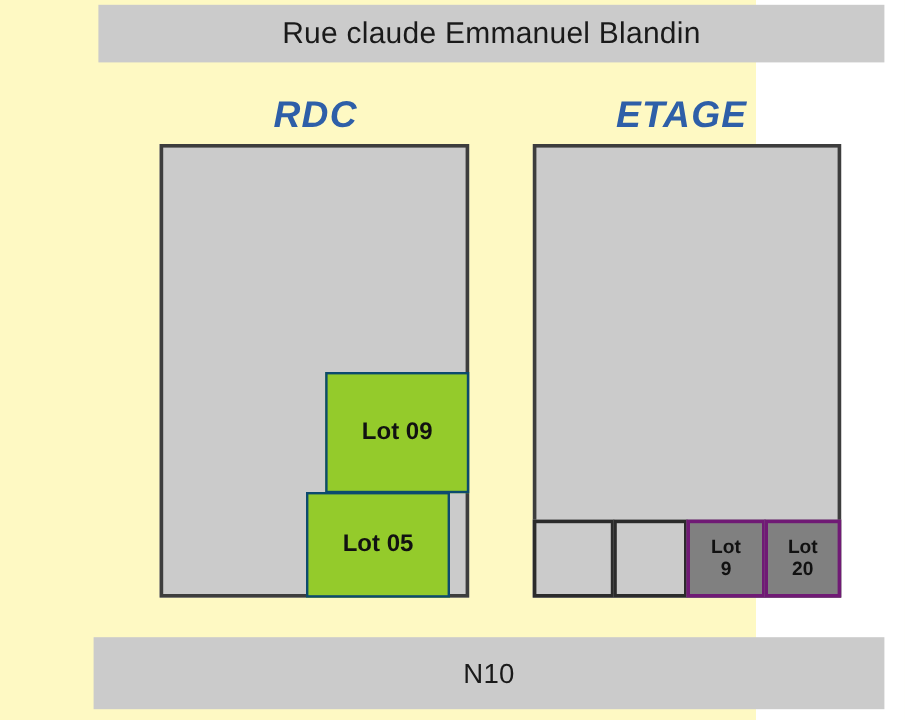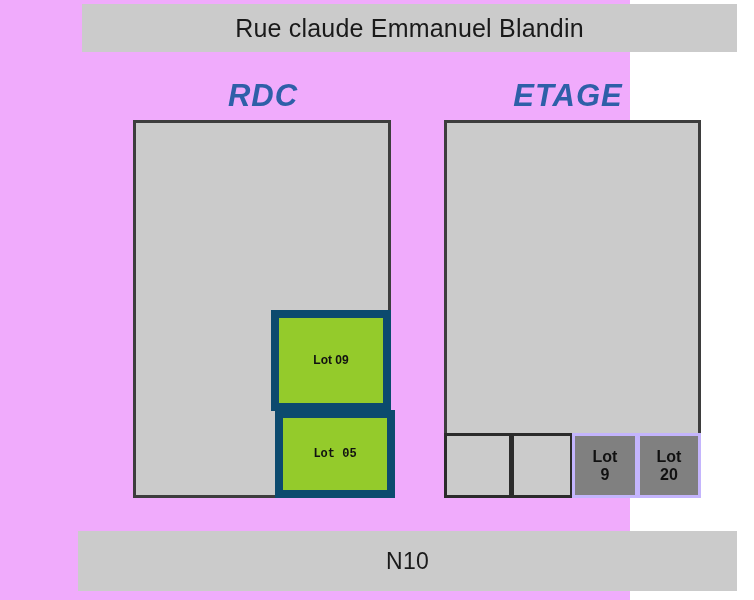--- a/index.html
+++ b/index.html
@@ -11,21 +11,21 @@
   body {
     width: 754px;
     height: 600px;
     font-family: "Liberation Sans", "DejaVu Sans", sans-serif;
     overflow: hidden;
   }
   #plan {
     position: relative;
     width: 630px;
     height: 600px;
-    background: #f0abfc;
+    background: #fef9c3;
   }
 
   
   .banner {
     position: absolute;
     background: #cbcbcb;
     display: flex;
     align-items: center;
     justify-content: center;
     color: #1a1a1a;
@@ -91,36 +91,36 @@
     display: flex;
     align-items: center;
     justify-content: center;
     text-align: center;
     color: #111111;
     font-weight: bold;
     line-height: 1.08;
   }
   .lot-green {
     background: #94cb2b;
-    border: 8px solid #0c4a6e;
-    font-size: 12px;
+    border: 2px solid #0c4a6e;
+    font-size: 20px;
   }
   .lot-dark {
     background: #808080;
-    border: 3px solid #c4b5fd;
+    border: 3px solid #701a75;
     font-size: 16px;
   }
   .lot-empty {
     background: #cbcbcb;
     border: 3px solid #2b2b2b;
   }
 
   
   #lot-09 { left: 271px; top: 310px; width: 120px; height: 101px; }
-  #lot-05 { left: 275px; top: 410px; width: 120px; height: 88px; font-family: Liberation Mono, monospace; }
+  #lot-05 { left: 255px; top: 410px; width: 120px; height: 88px; }
 
   
   #etage-cell-1 { left: 444px; top: 433px; width: 68px;  height: 65px; }
   #etage-cell-2 { left: 511px; top: 433px; width: 62px;  height: 65px; }
   #lot-14       { left: 572px; top: 433px; width: 66px;  height: 65px; }
   #lot-13       { left: 637px; top: 433px; width: 64px;  height: 65px; }
 
   .lot-label-line { display: block; }
 </style>
 </head>

